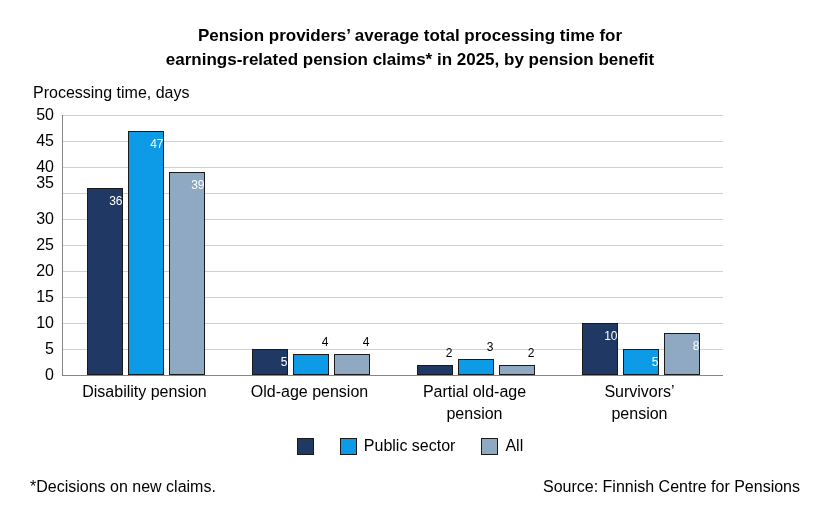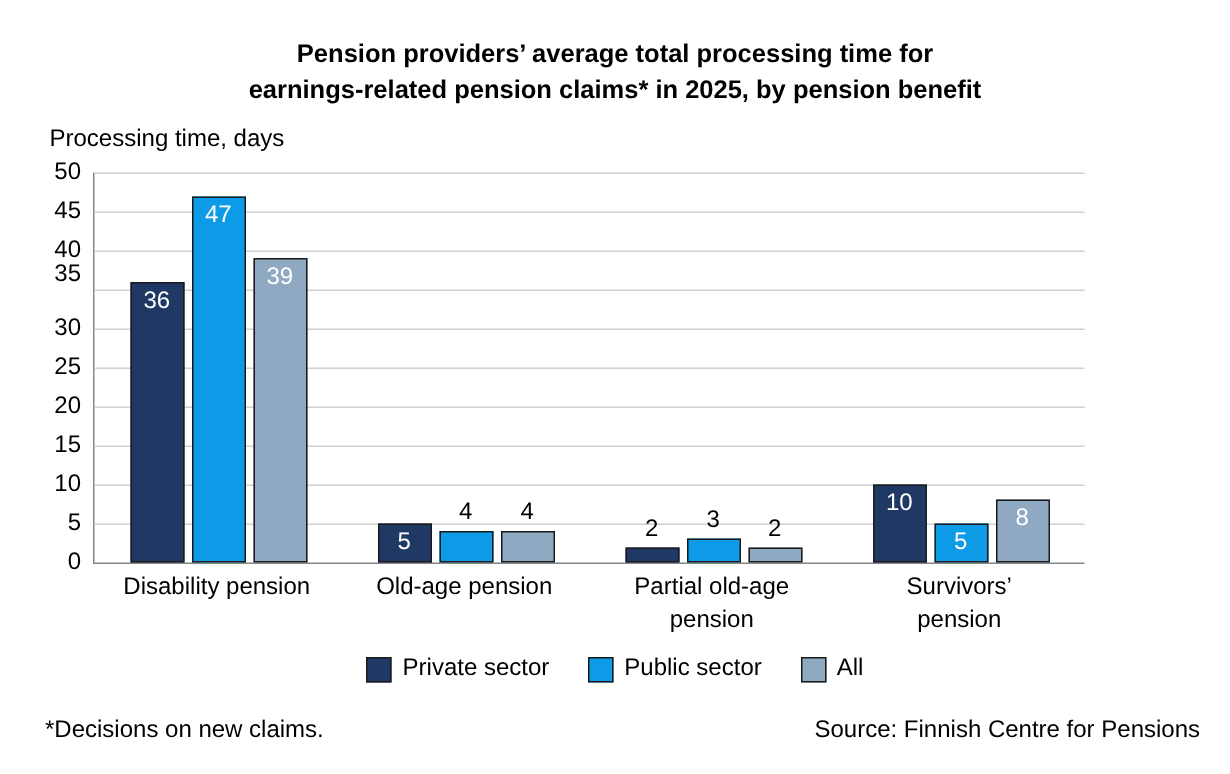--- a/index.html
+++ b/index.html
@@ -96,22 +96,22 @@
   }
   .bar {
     position: absolute;
     bottom: 0;
     border: 1px solid #1a1a1a;
     box-sizing: border-box;
   }
   .bar-label {
     position: absolute;
     width: 100%;
-    text-align: center;
-    font-size: 16px;
+    text-align: right;
+    font-size: 12px;
     line-height: 18px;
     color: #ffffff;
   }
   .bar-label.outside {
     color: #000000;
   }
 
   
   #x-labels {
     position: absolute;
@@ -252,21 +252,20 @@
     </div>
     <div class="xlab" style="left: 495px; width: 165px; top: 0px;">
       <div>Survivors’</div>
       <div>pension</div>
     </div>
   </div>
 
 <div id="legend">
     <div class="legend-item">
       <span class="legend-swatch" style="background: rgb(31, 56, 100);"></span>
-      <span>Private sector</span>
     </div>
     <div class="legend-item">
       <span class="legend-swatch" style="background: rgb(13, 155, 232);"></span>
       <span>Public sector</span>
     </div>
     <div class="legend-item">
       <span class="legend-swatch" style="background: rgb(142, 169, 193);"></span>
       <span>All</span>
     </div>
   </div>

